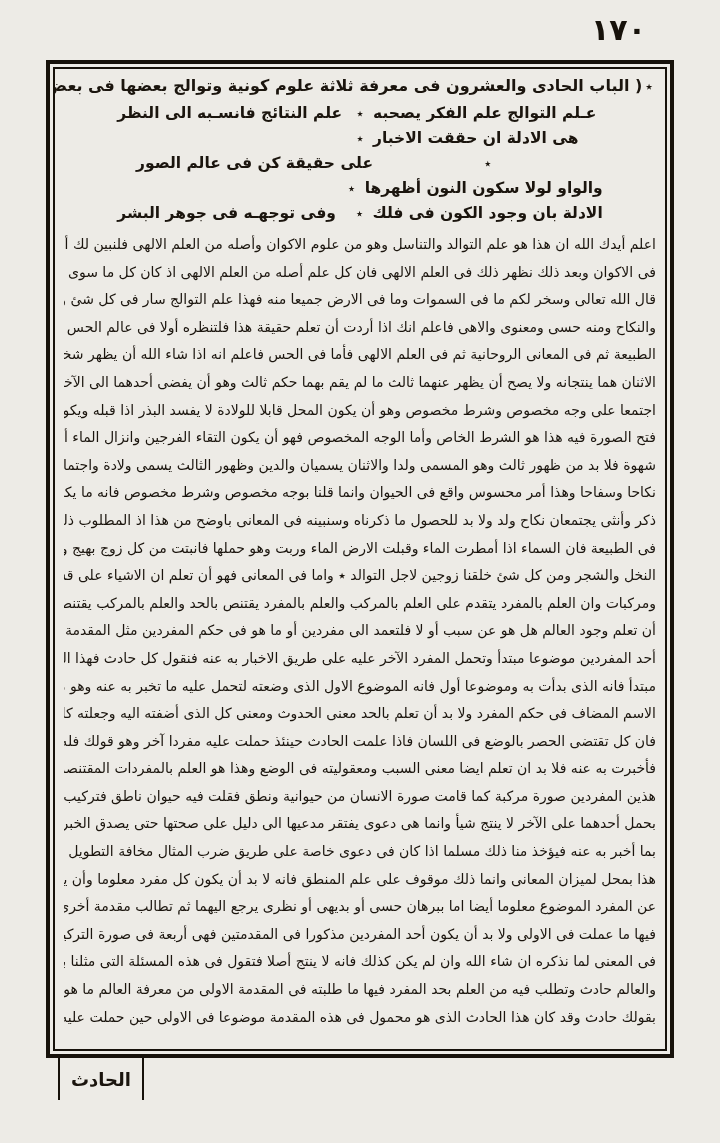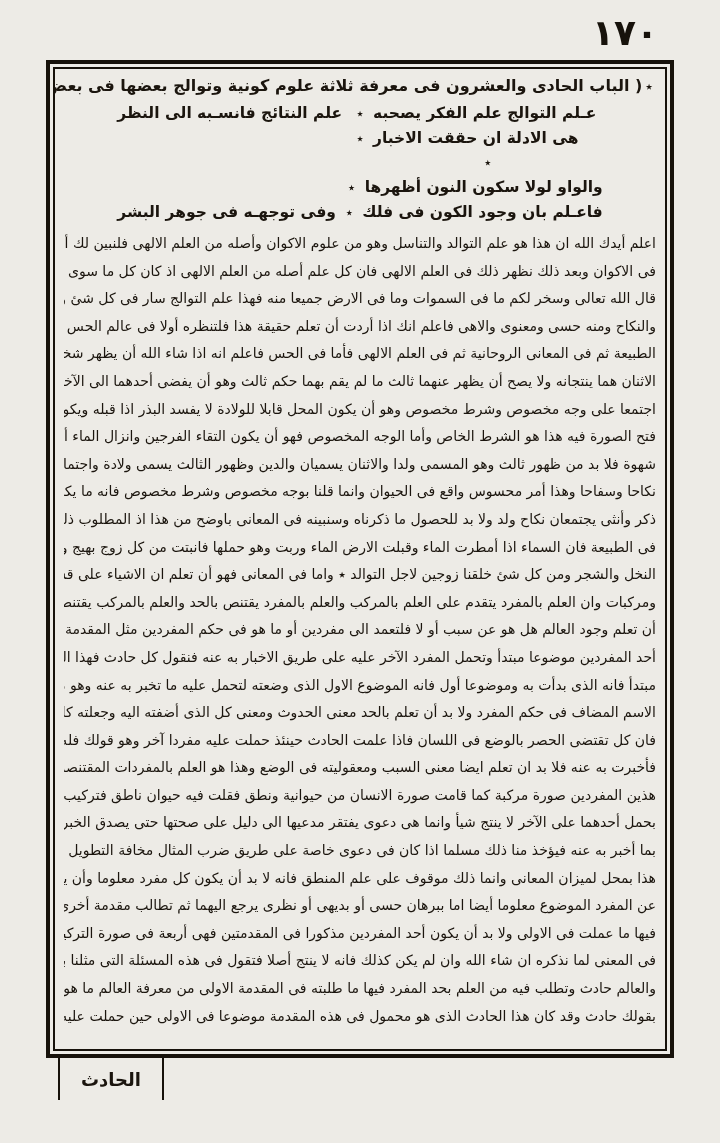--- a/index.html
+++ b/index.html
@@ -7,22 +7,22 @@
     position:relative;
     width:720px;height:1143px;
     background:#edebe6;
     font-family:"DejaVu Sans",sans-serif;
     color:#1b150e;
     direction:rtl;
     overflow:hidden;
     box-sizing:border-box;
   }
   .page-number{
-    position:absolute;top:12px;right:62px;
-    font-size:36px;font-weight:bold;letter-spacing:2px;
+    position:absolute;top:12px;right:74px;
+    font-size:30px;font-weight:bold;letter-spacing:2px;
     color:#17120b;
   }
   .frame{
     position:absolute;left:46px;top:60px;
     width:628px;height:998px;
     border:4px solid #17120b;
     box-sizing:border-box;
     background:#edebe6;
   }
   .frame-inner{
@@ -59,21 +59,21 @@
     font-size:14px;
     line-height:27.6px;height:27.6px;
     text-align:justify;
     text-align-last:justify;
     text-justify:inter-word;
     overflow:hidden;
     white-space:nowrap;
   }
   .catchword-box{
     position:absolute;left:58px;top:1058px;
-    width:106px;height:42px;
+    width:86px;height:42px;
     border-left:2px solid #17120b;
     border-right:2px solid #17120b;
     display:flex;align-items:center;justify-content:center;
     font-size:18px;font-weight:bold;
     box-sizing:border-box;
   }
 </style>
 </head>
 <body>
 
@@ -93,27 +93,28 @@
             <span class="hemi-right">عـلم التوالج علم الفكر يصحبه</span>
             <span class="star">٭</span>
             <span class="hemi-left">علم النتائج فانسـبه الى النظر</span>
           </div>
           <div class="verse-line">
             <span class="hemi-right">هى الادلة ان حققت الاخبار</span>
             <span class="star">٭</span>
           </div>
           <div class="verse-line">
             <span class="star">٭</span>
+            <span class="hemi-left">على حقيقة كن فى عالم الصور</span>
           </div>
           <div class="verse-line">
             <span class="hemi-right">والواو لولا سكون النون أظهرها</span>
             <span class="star">٭</span>
           </div>
           <div class="verse-line">
-            <span class="hemi-right">فاعـلم بان وجود الكون فى فلك</span>
+            <span class="hemi-right">الادلة بان وجود الكون فى فلك</span>
             <span class="star">٭</span>
             <span class="hemi-left">وفى توجهـه فى جوهر البشر</span>
           </div>
         </div>
 
       <div class="body-block">
           <div class="body-line">اعلم أيدك الله ان هذا هو علم التوالد والتناسل وهو من علوم الاكوان وأصله من العلم الالهى فلنبين لك أولا صورته</div>
           <div class="body-line">فى الاكوان وبعد ذلك نظهر ذلك فى العلم الالهى فان كل علم أصله من العلم الالهى اذ كان كل ما سوى الله من الله</div>
           <div class="body-line">قال الله تعالى وسخر لكم ما فى السموات وما فى الارض جميعا منه فهذا علم التوالج سار فى كل شئ وهو علم الالتحام</div>
           <div class="body-line">والنكاح ومنه حسى ومعنوى والاهى فاعلم انك اذا أردت أن تعلم حقيقة هذا فلتنظره أولا فى عالم الحس ثم فى عالم</div>

